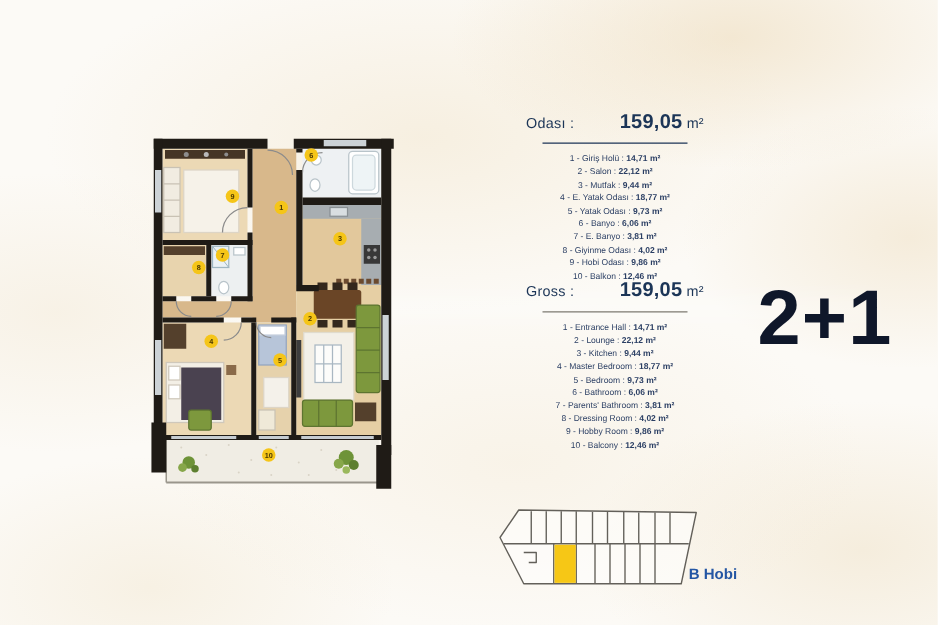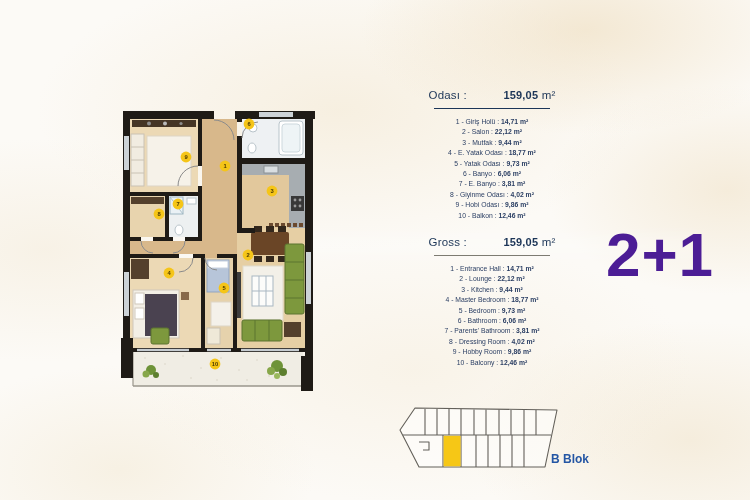--- a/index.html
+++ b/index.html
@@ -14,28 +14,28 @@
       radial-gradient(ellipse 300px 160px at 6% 50%, rgba(240,228,204,.38), transparent 70%),
       radial-gradient(ellipse 400px 190px at 55% 74%, rgba(242,230,206,.35), transparent 70%),
       radial-gradient(ellipse 320px 170px at 92% 88%, rgba(238,224,196,.5), transparent 70%),
       radial-gradient(ellipse 280px 150px at 16% 94%, rgba(240,228,202,.42), transparent 70%);
   }
   .abs{position:absolute;}
   .watermark{left:140px;top:234px;width:560px;height:24px;background:rgba(255,255,255,.22);filter:blur(7px);}
   
   .info{width:150px;text-align:center;color:#1c3557;}
   .info .head{font-size:11.5px;letter-spacing:.2px;white-space:nowrap;}
-  .info .head b{font-size:11px;margin-left:33px;}
+  .info .head b{font-size:16px;margin-left:33px;}
   .info .rule{height:0;border-bottom:1.6px solid #1c3557;width:116px;margin:7px auto 8px auto;}
   .info.gross .rule{border-bottom-color:#7d7b72;}
   .info ul{list-style:none;margin:0;padding:0;}
   .info li{font-size:6.8px;line-height:10.4px;color:#2a3e63;white-space:nowrap;}
   .info li b{font-weight:bold;}
   .unit-type{left:594px;top:219px;width:132px;text-align:center;
-    font-size:62px;font-weight:bold;color:#4c1d95;letter-spacing:1px;}
+    font-size:62px;font-weight:bold;color:#0f172a;letter-spacing:1px;}
   .bblok{left:551px;top:452px;font-size:12px;font-weight:bold;color:#2456a4;}
   svg{display:block;}
 </style>
 </head>
 <body>
 
 <div class="abs watermark"></div>
 
 <div class="abs" style="left:121px;top:106px;">
 <svg width="196" height="286" viewBox="0 0 196 286">
@@ -267,21 +267,21 @@
     <li><span>4 - E. Yatak Odası :</span> <b>18,77 m²</b></li>
     <li><span>5 - Yatak Odası :</span> <b>9,73 m²</b></li>
     <li><span>6 - Banyo :</span> <b>6,06 m²</b></li>
     <li><span>7 - E. Banyo :</span> <b>3,81 m²</b></li>
     <li><span>8 - Giyinme Odası :</span> <b>4,02 m²</b></li>
     <li><span>9 - Hobi Odası :</span> <b>9,86 m²</b></li>
     <li><span>10 - Balkon :</span> <b>12,46 m²</b></li>
   </ul>
 </div>
 
-<div class="abs info gross" style="left:417px;top:236px;">
+<div class="abs info gross" style="left:417px;top:224px;">
   <div class="head"><span>Gross :</span> <b>159,05</b> <span>m²</span></div>
   <div class="rule"></div>
   <ul>
     <li><span>1 - Entrance Hall :</span> <b>14,71 m²</b></li>
     <li><span>2 - Lounge :</span> <b>22,12 m²</b></li>
     <li><span>3 - Kitchen :</span> <b>9,44 m²</b></li>
     <li><span>4 - Master Bedroom :</span> <b>18,77 m²</b></li>
     <li><span>5 - Bedroom :</span> <b>9,73 m²</b></li>
     <li><span>6 - Bathroom :</span> <b>6,06 m²</b></li>
     <li><span>7 - Parents' Bathroom :</span> <b>3,81 m²</b></li>
@@ -317,13 +317,13 @@
           <line x1="96" y1="38" x2="96" y2="70"></line>
       <line x1="108" y1="38" x2="108" y2="70"></line>
           <line x1="120" y1="38" x2="120" y2="70"></line>
       <line x1="132" y1="38" x2="132" y2="70"></line>
     </g>
     <polyline points="27,45 37,45 37,53 31,53"></polyline>
   </g>
   <rect x="51.6" y="38.8" width="17" height="30.5" fill="#f6c716"></rect>
 </svg>
 </div>
-<div class="abs bblok">B Blok</div>
+<div class="abs bblok">B Hobi</div>
 
 </body></html>

